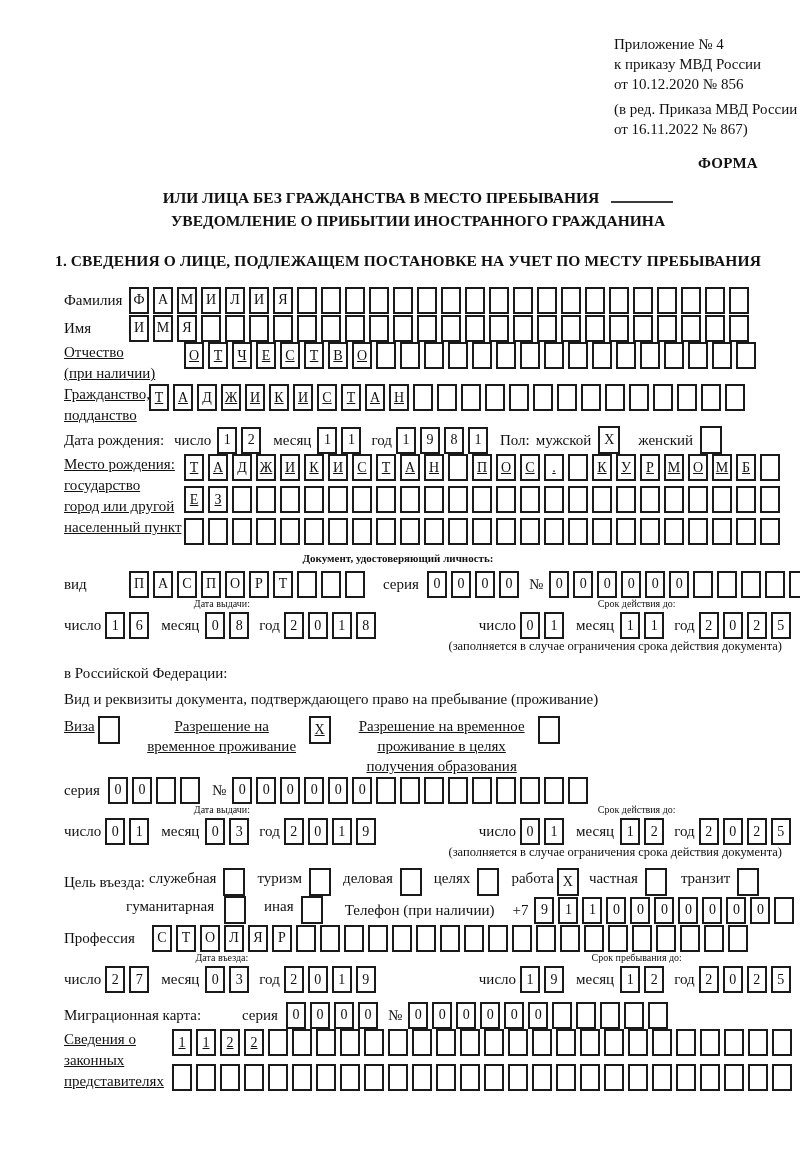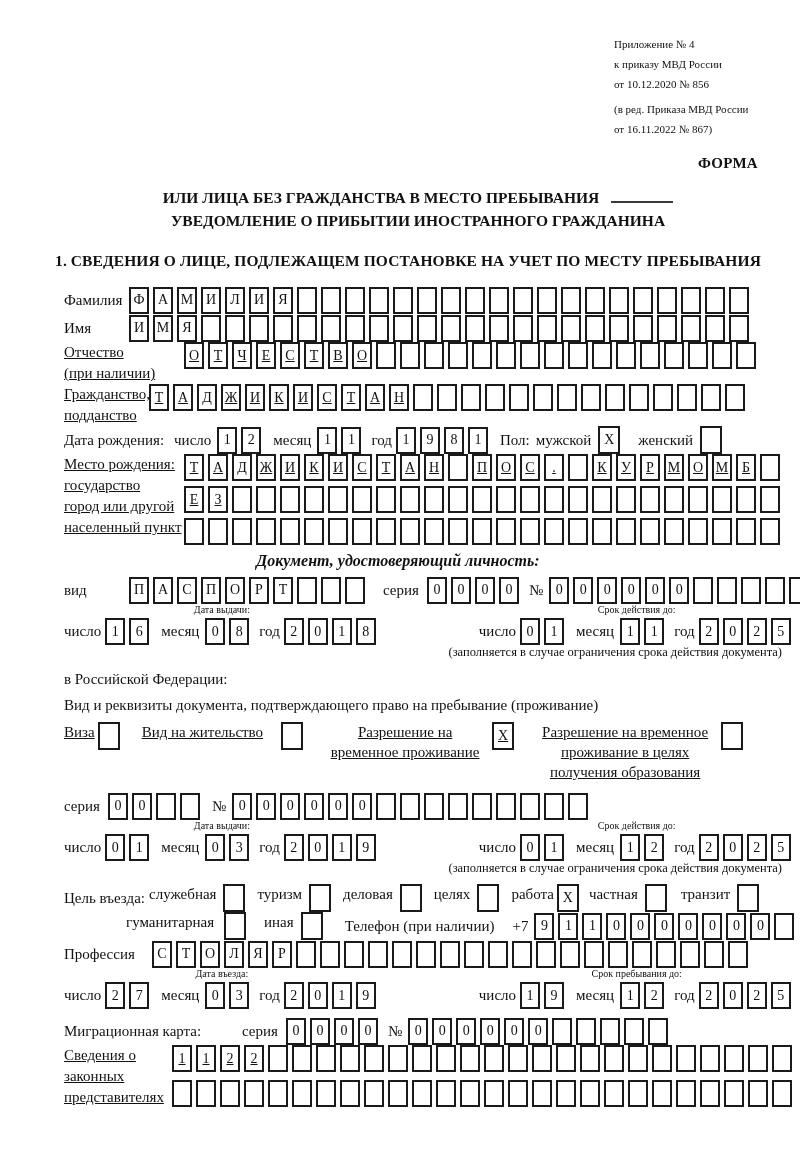--- a/index.html
+++ b/index.html
@@ -1,19 +1,19 @@
 <!DOCTYPE html>
 <html><head>
 <meta charset="utf-8">
 <style>
   html,body{margin:0;padding:0;background:#fff;}
   body{width:800px;height:1163px;overflow:hidden;color:#111;
        font-family:"Liberation Serif", serif;font-size:15px;}
   .page{padding:34px 8px 0 64px;}
-  .appendix{margin-left:550px;white-space:nowrap;font-size:11px;line-height:20px;}
+  .appendix{margin-left:550px;white-space:nowrap;font-size:15px;line-height:20px;}
   .appendix .edition{margin-top:5px;}
   .forma{font-weight:bold;text-align:right;padding-right:34px;margin-top:16px;font-size:15px;letter-spacing:.3px;}
   .title{text-align:center;font-weight:bold;font-size:15.5px;line-height:23px;margin-top:14px;margin-left:-20px;}
   .blank-line{display:inline-block;width:62px;border-bottom:2px solid #3a3a3a;height:12px;margin-left:12px;}
   .sec-heading{font-weight:bold;font-size:15.5px;text-align:center;margin:20px 0 16px -40px;letter-spacing:.1px;white-space:nowrap;}
   .row{display:flex;align-items:center;min-height:28px;}
   .align-top{align-items:flex-start;text-decoration:underline;}
   .lbl{flex:0 0 auto;}
   .w65{width:65px;}
   .w85{width:85px;}
@@ -22,29 +22,29 @@
   .boxes{display:inline-flex;flex-wrap:nowrap;}
   .cell{display:inline-flex;align-items:center;justify-content:center;
         width:16px;height:23px;border:2px solid #1a1a1a;margin-right:4px;
         font-size:14px;line-height:1;flex:0 0 auto;background:#fff;}
   .cbx{display:inline-flex;margin-left:7px;}
   .cbx .cell{width:18px;height:24px;}
   .boxrow{display:flex;margin-bottom:5px;}
   .ml6{margin-left:6px;} .ml8{margin-left:8px;} .ml10{margin-left:10px;}
   .ml14{margin-left:14px;} .ml18{margin-left:18px;}
   .mr4{margin-right:4px;} .mr6{margin-right:6px;} .mr8{margin-right:8px;}
-  .doc-heading{font-weight:bold;text-align:center;font-size:16px;margin:2px 60px 6px 0;font-style:italic;}
+  .doc-heading{font-weight:bold;text-align:center;font-size:11px;margin:2px 60px 6px 0;}
   .dates{display:flex;margin-bottom:2px;}
   .dcol{}
   .dcol.right{margin-left:99px;}
   .dtitle{text-align:center;font-size:10px;margin-bottom:3px;}
   .drow{display:flex;align-items:center;}
   .small-note{font-size:12.5px;text-align:right;padding-right:10px;margin:-2px 0 8px 0;}
   .plain{margin-bottom:4px;line-height:22px;}
-  .opts{margin-top:6px;margin-bottom:10px;}
+  .opts{margin-top:6px;}
   .opt{display:inline-flex;align-items:flex-start;}
   .olbl{line-height:20px;}
   .olbl.c2{width:160px;text-align:center;}
   .olbl.c3{width:178px;text-align:center;}
 </style>
 </head>
 <body>
 
 <div class="page">
 
@@ -408,26 +408,20 @@
   <div class="plain">Вид и реквизиты документа, подтверждающего право на пребывание (проживание)</div>
 
   <div class="row opts align-top">
     <span class="opt">
       <span class="olbl">Виза</span>
       <span class="boxes cbx" style="margin-left:3px">
           <span class="cell"></span>
         </span>
     </span>
     <span class="opt ml18">
-      <span class="olbl">Вид на жительство</span>
-      <span class="boxes cbx" style="margin-left:18px">
-          <span class="cell"></span>
-        </span>
-    </span>
-    <span class="opt ml18">
       <span class="olbl c2">Разрешение на временное проживание</span>
       <span class="boxes cbx">
           <span class="cell">X</span>
         </span>
     </span>
     <span class="opt ml18">
       <span class="olbl c3">Разрешение на временное проживание в целях получения образования</span>
       <span class="boxes cbx">
           <span class="cell"></span>
         </span>

